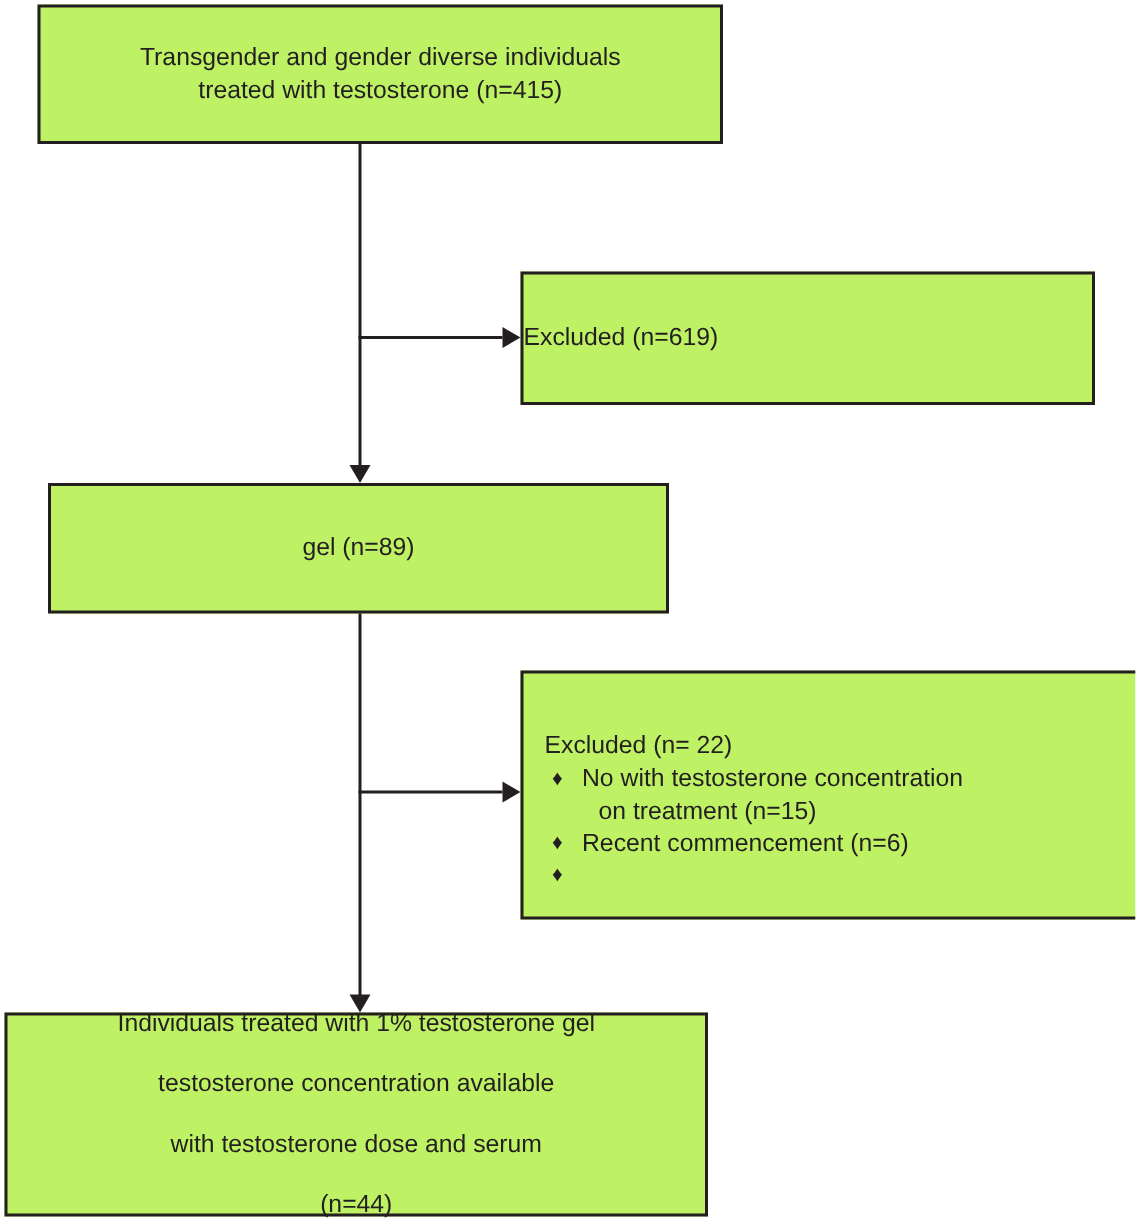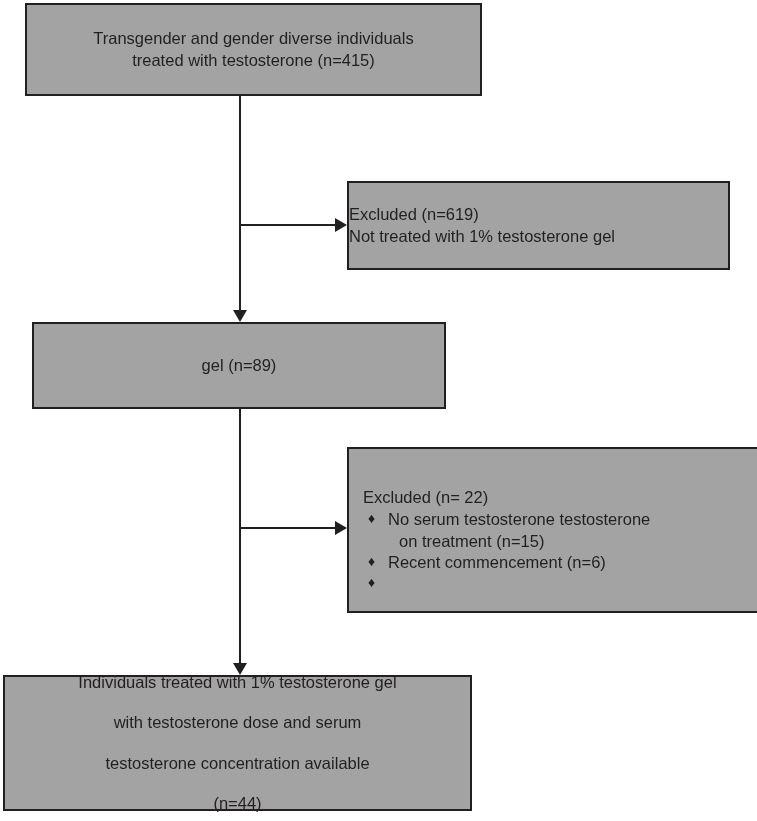--- a/index.html
+++ b/index.html
@@ -15,21 +15,21 @@
     position: relative;
     width: 757px;
     height: 821px;
     background: #ffffff;
     overflow: hidden;
   }
   .node {
     position: absolute;
     box-sizing: border-box;
     border: 2px solid #231f20;
-    background: #a3a3a3;
+    background: #bef264;
     display: flex;
     flex-direction: column;
     justify-content: center;
     font-size: 16.5px;
     line-height: 1.30;
     color: #231f20;
   }
   .node.center {
     align-items: center;
     text-align: center;
@@ -139,51 +139,50 @@
   </div>
 
   <div class="vline" id="trunk-1"></div>
   <div class="arrow-down" id="arrowhead-1"></div>
 
   <div class="hline" id="branch-1"></div>
   <div class="arrow-right" id="arrowhead-branch-1"></div>
 
   <div class="node left" id="box-excluded-1">
     <div class="excl-line">Excluded (n=619)</div>
-    <div class="excl-line">Not treated with 1% testosterone gel</div>
   </div>
 
   <div class="node center" id="box-gel">
     <div>gel (n=89)</div>
   </div>
 
   <div class="vline" id="trunk-2"></div>
   <div class="arrow-down" id="arrowhead-2"></div>
 
   <div class="hline" id="branch-2"></div>
   <div class="arrow-right" id="arrowhead-branch-2"></div>
 
   <div class="node left" id="box-excluded-2">
     <div class="excl-title">Excluded (n= 22)</div>
     <ul class="bullet-list">
       <li>
         <span class="dot">♦</span>
-        <span>No serum testosterone testosterone</span>
+        <span>No with testosterone concentration</span>
         <span class="sub">on treatment (n=15)</span>
       </li>
       <li>
         <span class="dot">♦</span>
         <span>Recent commencement (n=6)</span>
       </li>
       <li>
         <span class="dot">♦</span>
       </li>
     </ul>
   </div>
 
   <div class="node center" id="box-final">
     <div>Individuals treated with 1% testosterone gel</div>
+    <div>testosterone concentration available</div>
     <div>with testosterone dose and serum</div>
-    <div>testosterone concentration available</div>
     <div>(n=44)</div>
   </div>
 
 </div>
 
 </body></html>

